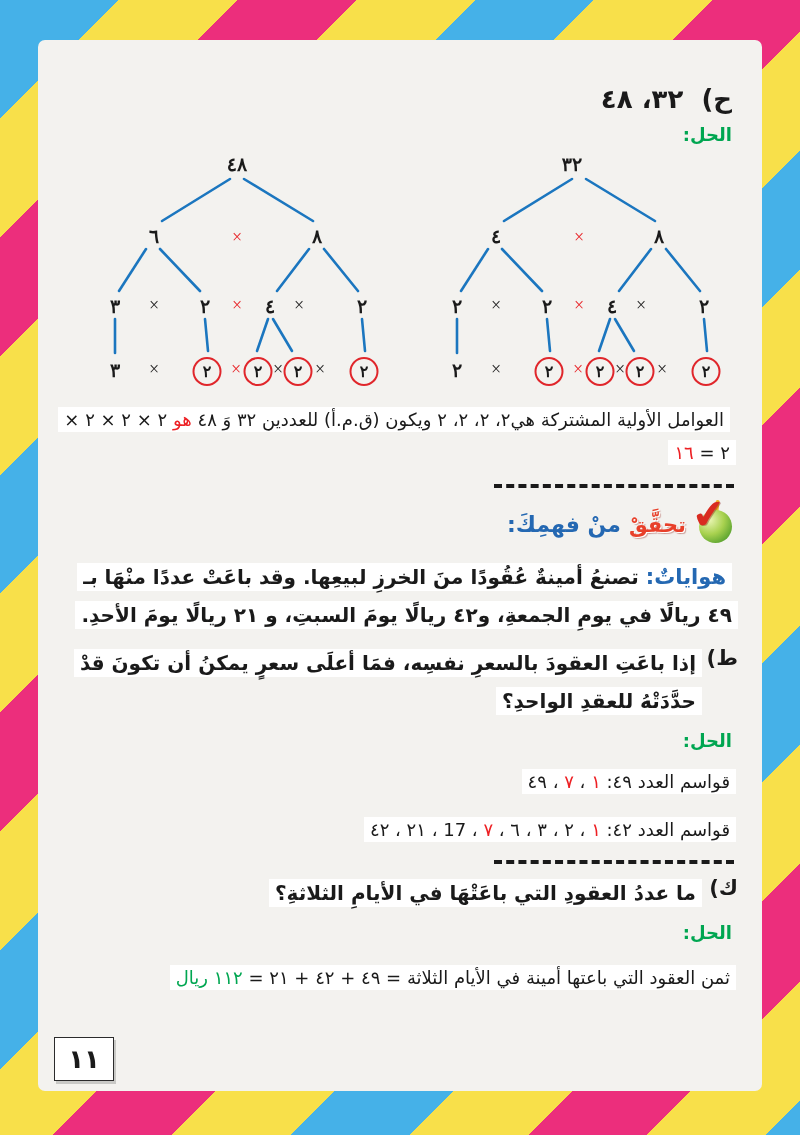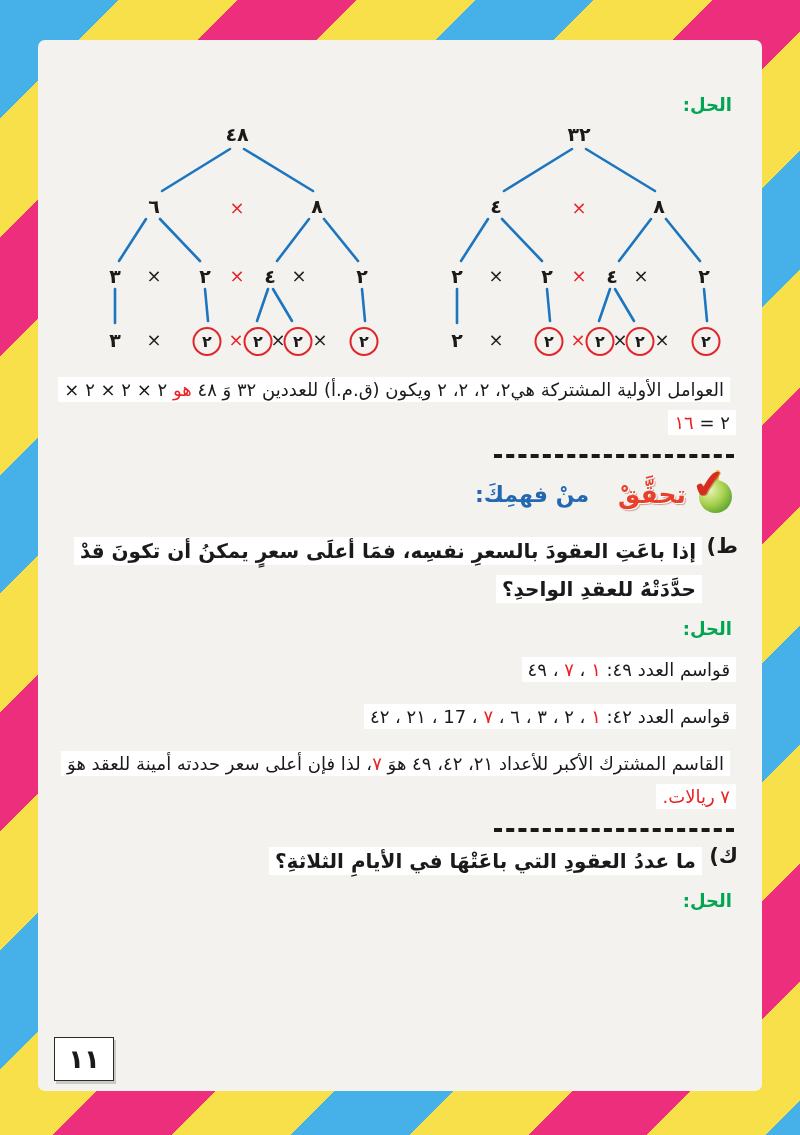--- a/index.html
+++ b/index.html
@@ -17,54 +17,55 @@
   }
   .hl{background:#ffffff;padding:2px 6px;box-decoration-break:clone;-webkit-box-decoration-break:clone;line-height:1.85;}
   .red{color:#ed2024;}
   .k{color:#1a1a1a;}
   .r{color:#ed2024;}
   .g{color:#00a651;}
   h1.item-title{font-size:26px;font-weight:bold;margin:0 6px 0 0;letter-spacing:1px;}
   .sol{font-size:18px;font-weight:bold;color:#00a651;margin:10px 6px 0 0;text-align:right;}
   
   .trees{position:relative;height:252px;margin-top:2px;direction:ltr;}
-  .tree{position:absolute;top:0;width:320px;height:250px;}
+  .tree{position:absolute;top:0;width:320px;height:250px;font-family:Liberation Serif, serif;}
   .tree svg{position:absolute;top:0;left:0;}
   .tnode{position:absolute;transform:translateX(-50%);font-size:19px;font-weight:bold;white-space:nowrap;}
   .ttimes{position:absolute;transform:translateX(-50%);font-size:18px;font-weight:400;color:#222;}
   .ttimes.red{color:#e8262a;}
   .tcirc{position:absolute;transform:translateX(-50%);width:25px;height:25px;border:2.5px solid #e0262b;
          border-radius:50%;display:flex;align-items:center;justify-content:center;font-size:16px;font-weight:bold;}
   .line{font-size:18px;font-weight:400;margin:14px 2px 0 0;}
   .cap{margin-top:4px;}
   .dashes{width:240px;height:0;border-top:4px dashed #1a1a1a;margin:14px 4px 10px auto;}
   
   .check-row{display:flex;align-items:center;gap:8px;margin:4px 0 0 0;height:54px;}
   .check-icon{position:relative;width:44px;height:50px;flex:0 0 auto;}
   .check-stem{position:absolute;top:0;left:21px;width:4px;height:13px;background:#f0b42a;border-radius:2px;transform:rotate(8deg);}
   .check-ball{position:absolute;top:10px;left:5px;width:33px;height:33px;border-radius:50%;
      background:radial-gradient(circle at 32% 30%, #eaf6b4 0%, #a8d14f 45%, #5aa32f 80%, #3f7d22 100%);}
   .check-mark{position:absolute;top:-9px;left:-2px;font-size:40px;font-weight:bold;color:#d92b20;
      text-shadow:1px 1px 0 rgba(120,0,0,.35);transform:rotate(-6deg);}
-  .chk-red{font-size:25px;font-weight:bold;color:#e8402a;text-shadow:1px 1px 0 #fff,2px 2px 1px rgba(140,20,10,.35);margin-left:21px;}
+  .chk-red{font-size:21px;font-weight:bold;color:#e8402a;text-shadow:1px 1px 0 #fff,2px 2px 1px rgba(140,20,10,.35);}
   .chk-blue{font-size:22px;font-weight:bold;color:#2468b2;}
   .para{font-size:20px;font-weight:bold;margin:6px 0 0 0;line-height:1.9;}
   .hob-label{color:#2468b2;font-size:21px;}
   .qrow{display:flex;align-items:flex-start;margin:10px 0 0 0;}
   .qrow .marker{flex:0 0 36px;font-size:21px;font-weight:bold;padding-top:2px;}
   .qrow .q{flex:1;margin:0;font-size:20px;font-weight:bold;line-height:1.9;}
   .pagenum{position:absolute;left:16px;bottom:10px;width:58px;height:42px;background:#fff;
      border:1.6px solid #2b2b2b;box-shadow:2px 3px 0 #c9c9c6;display:flex;align-items:center;justify-content:center;
      font-size:26px;font-weight:bold;letter-spacing:2px;}
 </style>
 </head>
 <body>
 
 <div class="page">
 
+  <h1 class="item-title"><span>ح)</span>&nbsp;&nbsp;<span>٣٢، ٤٨</span></h1>
 
   <div class="sol">الحل:</div>
 
   <div class="trees" id="trees">
       <div class="tree" style="left: 30px;">
         <svg width="320" height="250">
           <line x1="138" y1="32" x2="70" y2="74" stroke="#1b76bf" stroke-width="2.6" stroke-linecap="round"></line>
           <line x1="152" y1="32" x2="221" y2="74" stroke="#1b76bf" stroke-width="2.6" stroke-linecap="round"></line>
           <line x1="54" y1="102" x2="27" y2="144" stroke="#1b76bf" stroke-width="2.6" stroke-linecap="round"></line>
           <line x1="68" y1="102" x2="108" y2="144" stroke="#1b76bf" stroke-width="2.6" stroke-linecap="round"></line>
@@ -104,21 +105,21 @@
           <line x1="54" y1="102" x2="27" y2="144" stroke="#1b76bf" stroke-width="2.6" stroke-linecap="round"></line>
           <line x1="68" y1="102" x2="108" y2="144" stroke="#1b76bf" stroke-width="2.6" stroke-linecap="round"></line>
           <line x1="217" y1="102" x2="185" y2="144" stroke="#1b76bf" stroke-width="2.6" stroke-linecap="round"></line>
           <line x1="232" y1="102" x2="266" y2="144" stroke="#1b76bf" stroke-width="2.6" stroke-linecap="round"></line>
           <line x1="23" y1="172" x2="23" y2="206" stroke="#1b76bf" stroke-width="2.6" stroke-linecap="round"></line>
           <line x1="113" y1="172" x2="116" y2="204" stroke="#1b76bf" stroke-width="2.6" stroke-linecap="round"></line>
           <line x1="176" y1="172" x2="165" y2="204" stroke="#1b76bf" stroke-width="2.6" stroke-linecap="round"></line>
           <line x1="181" y1="172" x2="200" y2="204" stroke="#1b76bf" stroke-width="2.6" stroke-linecap="round"></line>
           <line x1="270" y1="172" x2="273" y2="204" stroke="#1b76bf" stroke-width="2.6" stroke-linecap="round"></line>
         </svg>
-        <span class="tnode" style="left: 145px; top: 6px;">٣٢</span>
+        <span class="tnode" style="left: 138px; top: 6px;">٣٢</span>
         <span class="tnode" style="left: 62px; top: 78px;">٤</span>
         <span class="ttimes red" style="left: 145px; top: 80px;">×</span>
         <span class="tnode" style="left: 225px; top: 78px;">٨</span>
         <span class="tnode" style="left: 23px; top: 148px;">٢</span>
         <span class="tnode" style="left: 113px; top: 148px;">٢</span>
         <span class="tnode" style="left: 178px; top: 148px;">٤</span>
         <span class="tnode" style="left: 270px; top: 148px;">٢</span>
         <span class="ttimes" style="left: 62px; top: 148px;">×</span>
         <span class="ttimes red" style="left: 145px; top: 148px;">×</span>
         <span class="ttimes" style="left: 207px; top: 148px;">×</span>
@@ -141,42 +142,43 @@
   <div class="check-row">
     <span class="check-icon">
       <span class="check-stem"></span>
       <span class="check-ball"></span>
       <span class="check-mark">✔</span>
     </span>
     <span class="chk-red">تحقَّقْ</span>
     <span class="chk-blue">منْ فهمِكَ:</span>
   </div>
 
+  <p class="para"><span class="hl"><span class="hob-label">هواياتٌ:</span> <span>تصنعُ أمينةٌ عُقُودًا منَ الخرزِ لبيعِها. وقد باعَتْ عددًا منْهَا بـ ٤٩ ريالًا في يومِ الجمعةِ، و٤٢ ريالًا يومَ السبتِ، و ٢١ ريالًا يومَ الأحدِ.</span></span></p>
 
   <div class="qrow">
     <span class="marker">ط)</span>
     <p class="q"><span class="hl">إذا باعَتِ العقودَ بالسعرِ نفسِه، فمَا أعلَى سعرٍ يمكنُ أن تكونَ قدْ حدَّدَتْهُ للعقدِ الواحدِ؟</span></p>
   </div>
 
   <div class="sol">الحل:</div>
 
   <div id="divisors">
       <p class="line"><span class="hl"><span>قواسم العدد ٤٩: </span><span class="red">١</span><span> ، </span><span class="red">٧</span><span> ، </span><span class="k">٤٩</span></span></p>
       <p class="line"><span class="hl"><span>قواسم العدد ٤٢: </span><span class="red">١</span><span> ، </span><span class="k">٢</span><span> ، </span><span class="k">٣</span><span> ، </span><span class="k">٦</span><span> ، </span><span class="red">٧</span><span> ، </span><span class="k">17</span><span> ، </span><span class="k">٢١</span><span> ، </span><span class="k">٤٢</span></span></p>
     </div>
 
-  <p class="line"><span class="hl"><span class="k">القاسم المشترك الأكبر للأعداد ٢١، ٤٢، ٤٩ هوَ </span><span class="r">٧</span><span class="k">، لذا فإن أعلى سعر حددته أمينة للعقد هوَ </span><span class="r">٧ ريالات.</span></span></p>
 
   <div class="dashes"></div>
 
   <div class="qrow">
     <span class="marker">ك)</span>
     <p class="q"><span class="hl">ما عددُ العقودِ التي باعَتْهَا في الأيامِ الثلاثةِ؟</span></p>
   </div>
 
   <div class="sol">الحل:</div>
 
+  <p class="line" style="margin-top:18px"><span class="hl"><span class="k">ثمن العقود التي باعتها أمينة في الأيام الثلاثة = ٤٩ + ٤٢ + ٢١ = </span><span class="g">١١٢ ريال</span></span></p>
 
   <div class="pagenum">
       <span>١١</span>
     </div>
 
 </div>
 
 </body></html>

